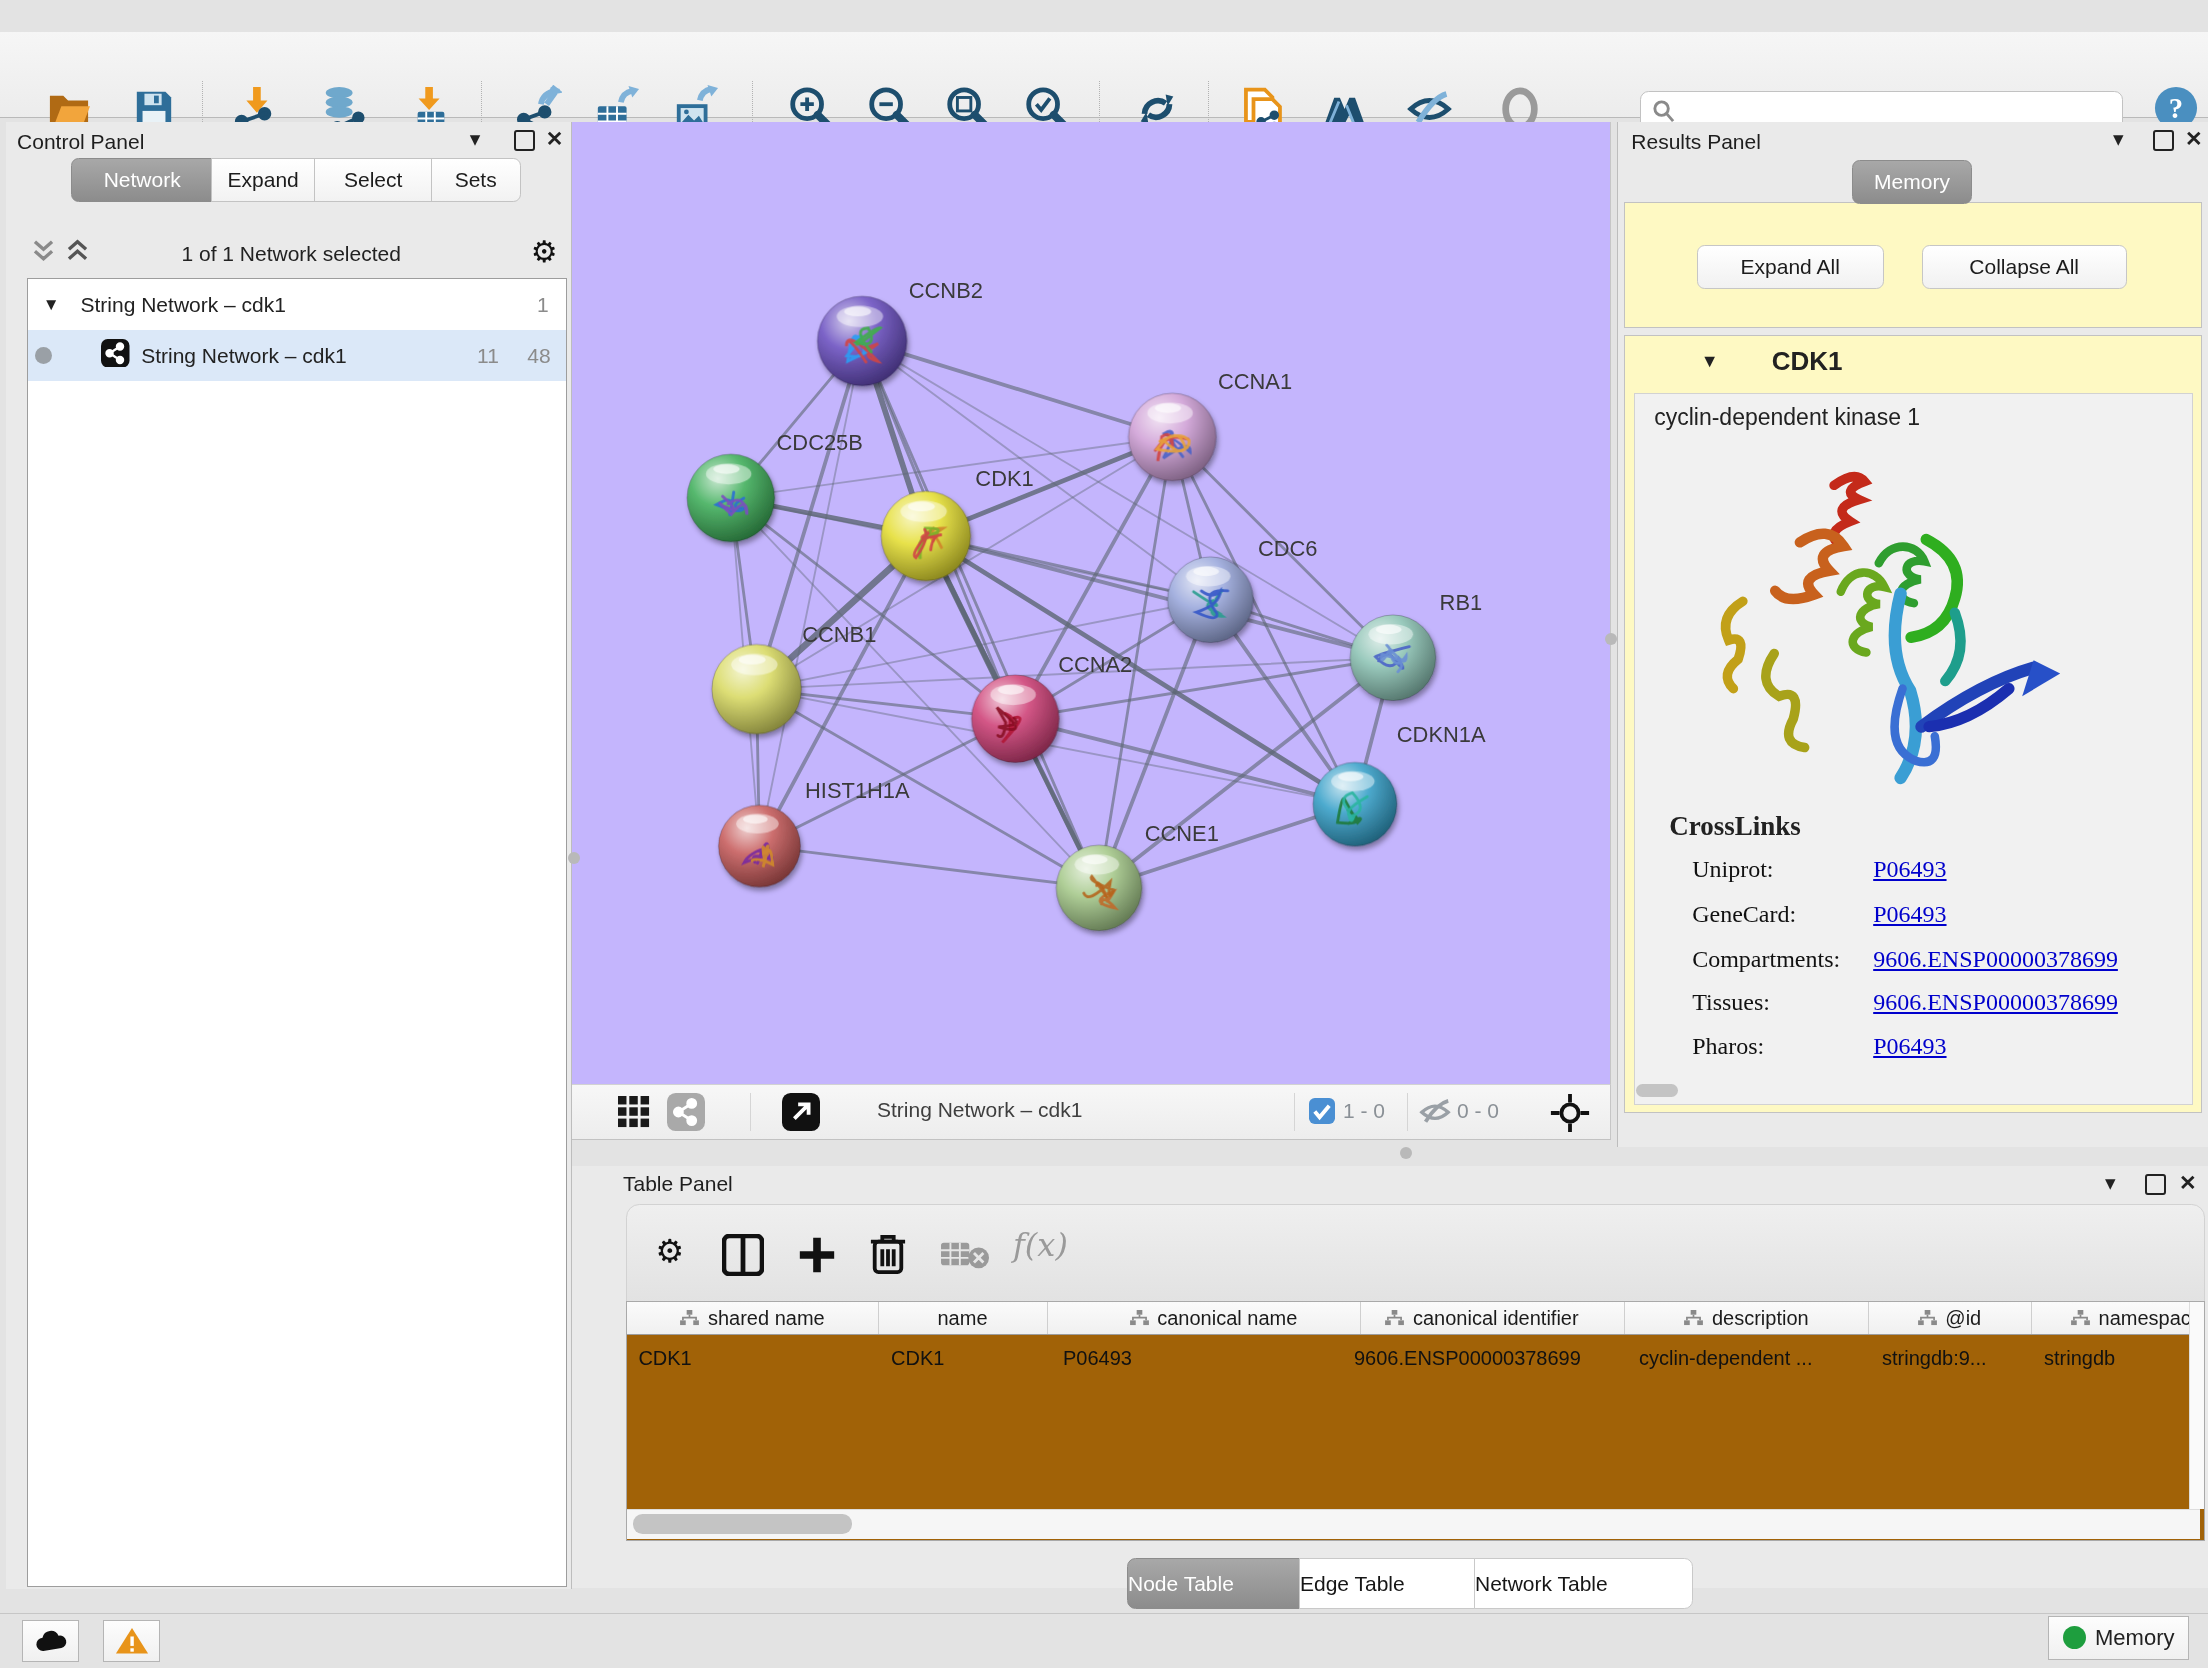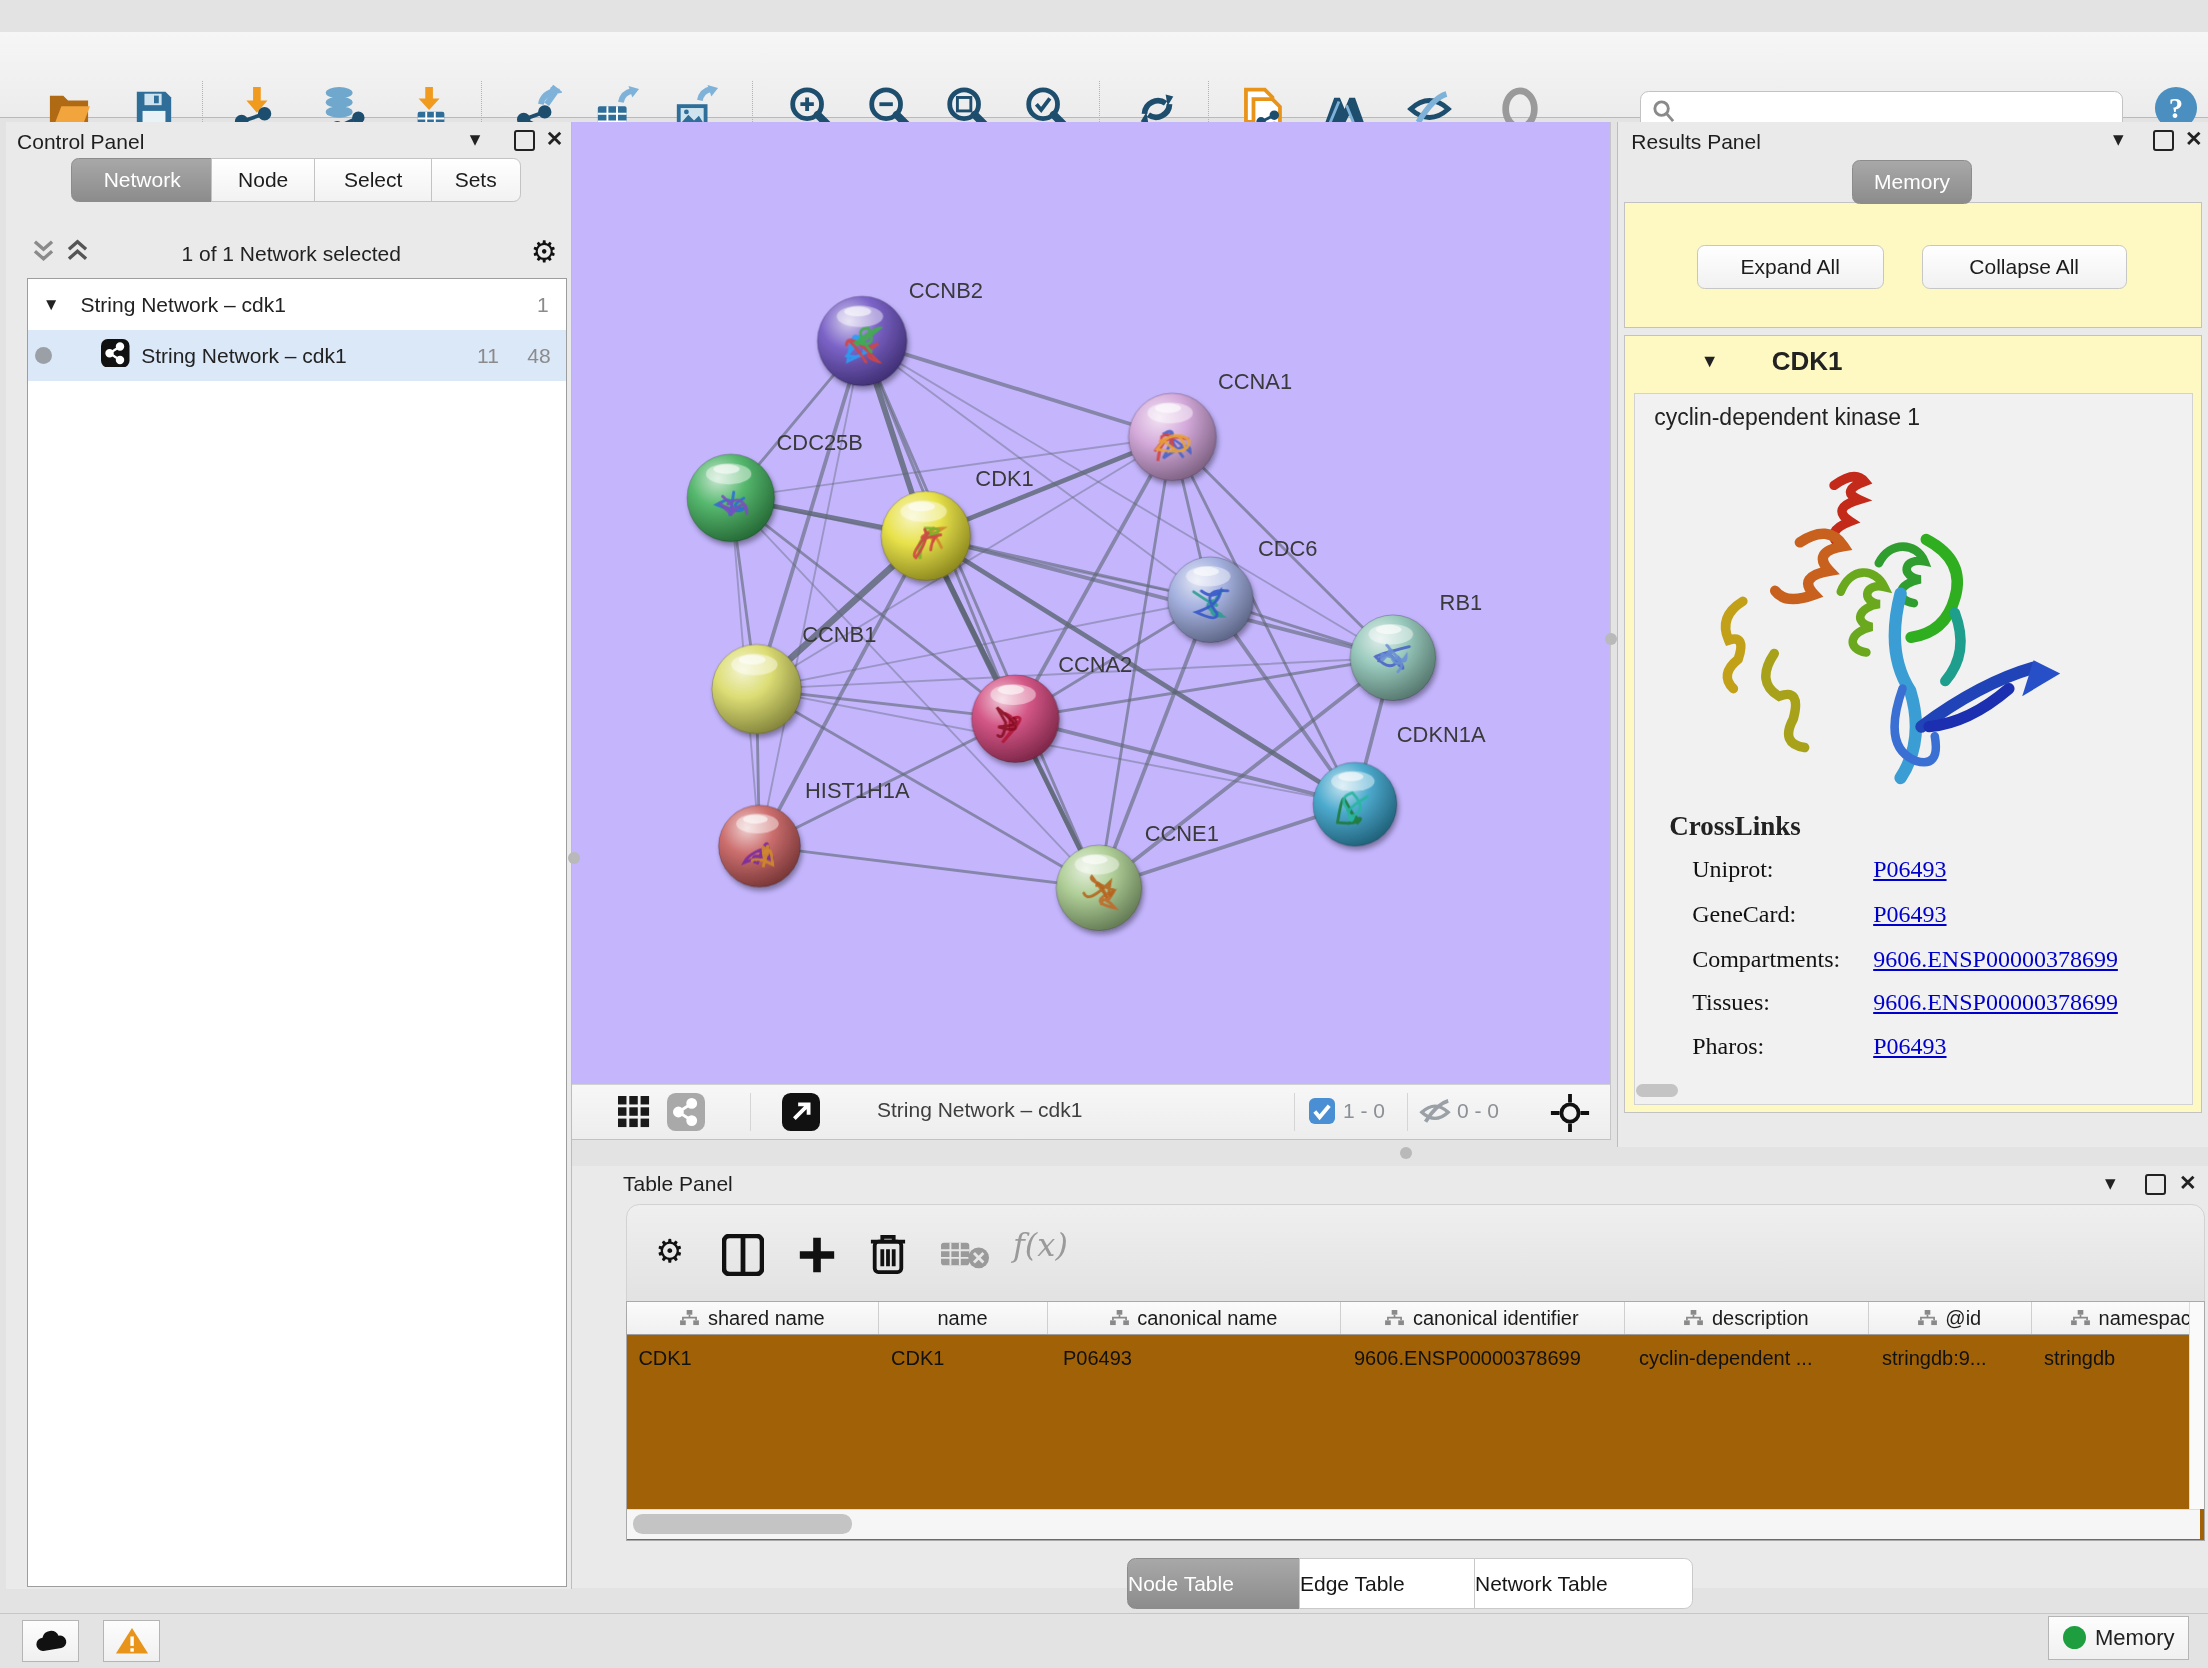--- a/index.html
+++ b/index.html
@@ -247,21 +247,21 @@
   <div class="abs cpanel">
     <div class="abs panel-title" style="left:11.4px;top:7.6px">Control Panel</div>
     <span class="abs winctl" style="left:464px;top:5.7px">▾</span>
     <span class="abs sqbtn" style="left:508px;top:7.6px"></span>
     <span class="abs winctl" style="left:540px;top:5.7px;font-weight:bold">✕</span>
 
     <div class="abs tab sel" style="left:65px;top:36px;width:141px;border-radius:7.6px 0 0 7.6px">
         <span>Network</span>
       </div>
     <div class="abs tab" style="left:205px;top:36px;width:103px">
-        <span>Node</span>
+        <span>Expand</span>
       </div>
     <div class="abs tab" style="left:308px;top:36px;width:117px">
         <span>Select</span>
       </div>
     <div class="abs tab" style="left:425px;top:36px;width:88px;border-radius:0 7.6px 7.6px 0">
         <span>Sets</span>
       </div>
 
     <span class="abs" style="left:25px;top:114px"><svg width="25" height="28.5" viewBox="0 0 26 30">
           <path d="M4 6 l9 8 9 -8 M4 16 l9 8 9 -8" stroke="#8a8a8a" stroke-width="3.5" fill="none"></path>
@@ -629,21 +629,21 @@
                 <rect x="0" y="11" width="6" height="5"></rect>
                 <rect x="14" y="11" width="6" height="5"></rect>
               </g>
               <path d="M10 5 v3 M3 11 v-3 h14 v3" stroke="#8a8a8a" stroke-width="1.8" fill="none"></path>
             </svg>
           <span>shared name</span>
         </div>
         <div class="abs thcell" style="left:251px;width:169px">
           <span>name</span>
         </div>
-        <div class="abs thcell" style="left:420px;width:293px">
+        <div class="abs thcell" style="left:440px;width:293px">
           <svg width="19" height="16" viewBox="0 0 20 17">
               <g fill="#8a8a8a">
                 <rect x="7" y="0" width="6" height="5"></rect>
                 <rect x="0" y="11" width="6" height="5"></rect>
                 <rect x="14" y="11" width="6" height="5"></rect>
               </g>
               <path d="M10 5 v3 M3 11 v-3 h14 v3" stroke="#8a8a8a" stroke-width="1.8" fill="none"></path>
             </svg>
           <span>canonical name</span>
         </div>

